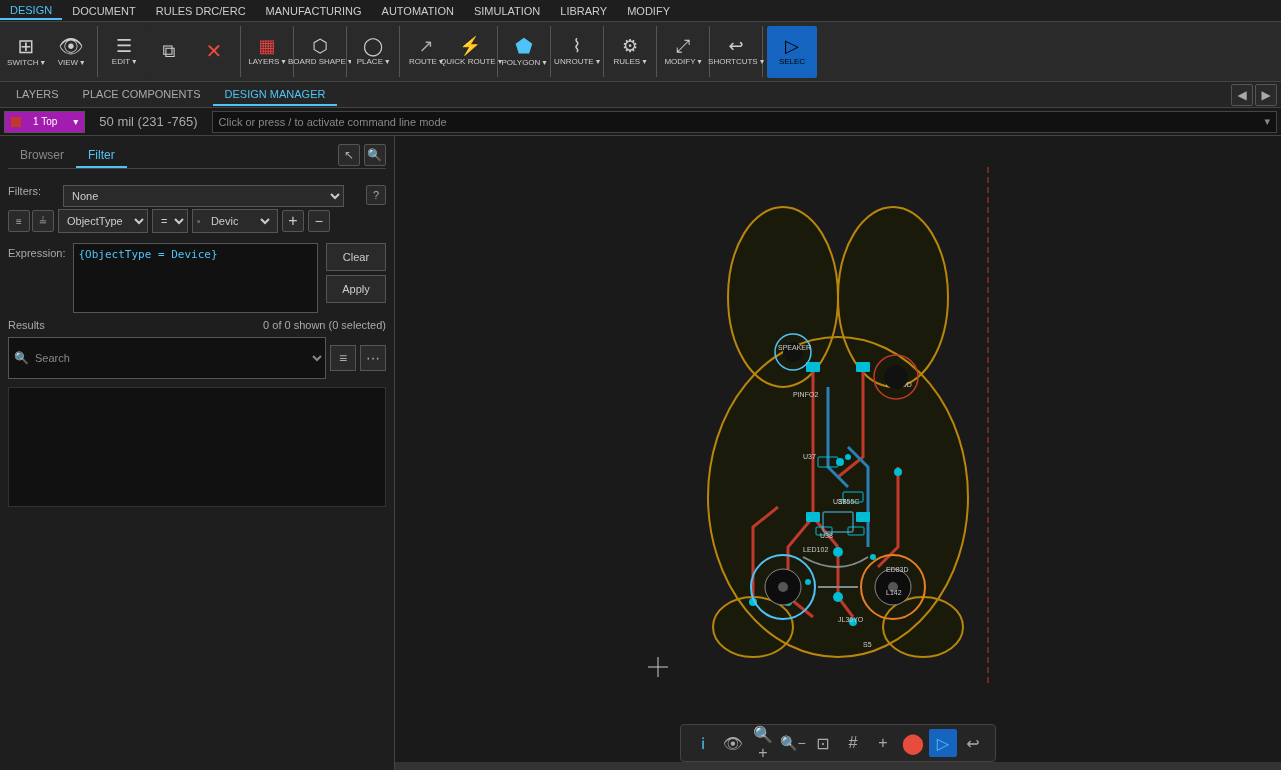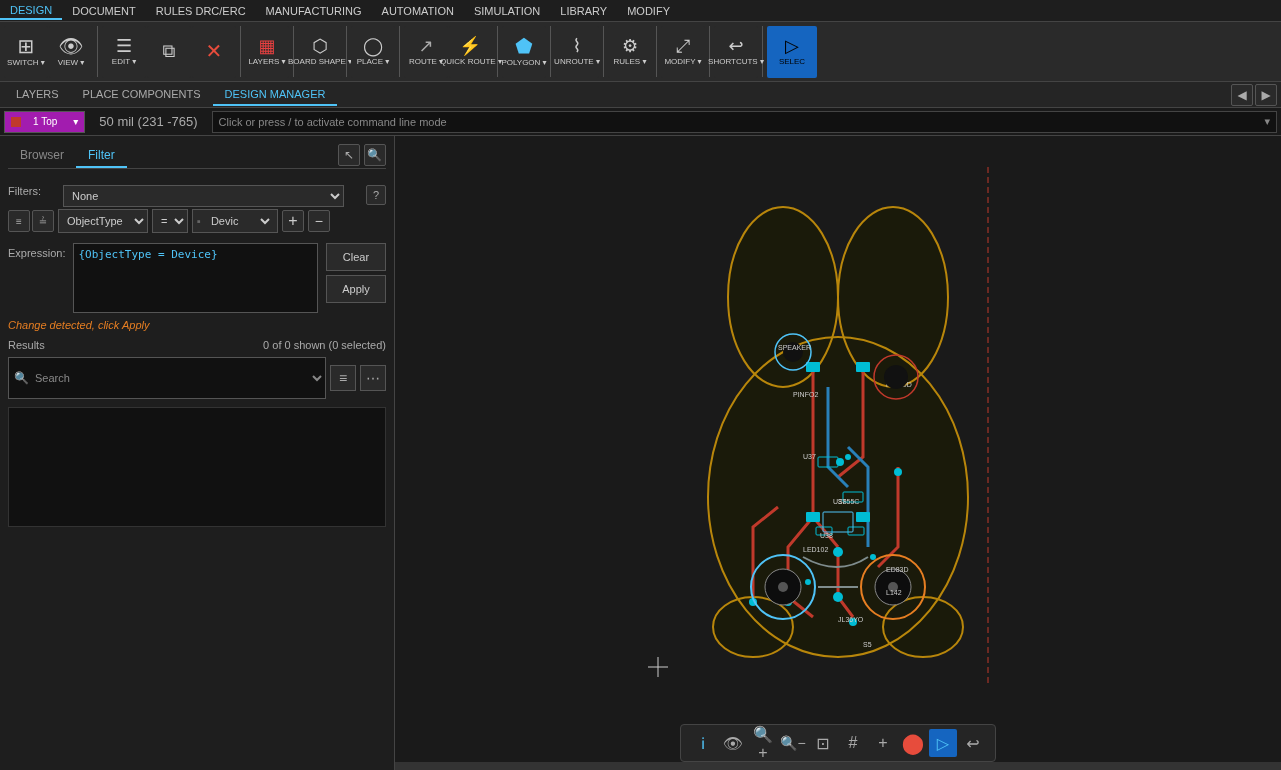--- a/index.html
+++ b/index.html
@@ -402,21 +402,20 @@
 
       <div class="expr-row">
         <span class="expr-label">Expression:</span>
         <div class="expr-box">{ObjectType = Device}</div>
         <div class="expr-buttons">
           <div class="expr-btn">Clear</div>
           <div class="expr-btn">Apply</div>
         </div>
       </div>
 
-      <div class="change-notice">Change detected, click Apply</div>
 
 
       <div class="results-row">
         <span class="results-label">Results</span>
         <span class="results-count">0 of 0 shown (0 selected)</span>
       </div>
 
       <div class="search-row">
         <div style="position:relative; flex:1; display:flex; align-items:center;">
           <span style="position:absolute; left:6px; color:#666; font-size:12px;">🔍</span>

